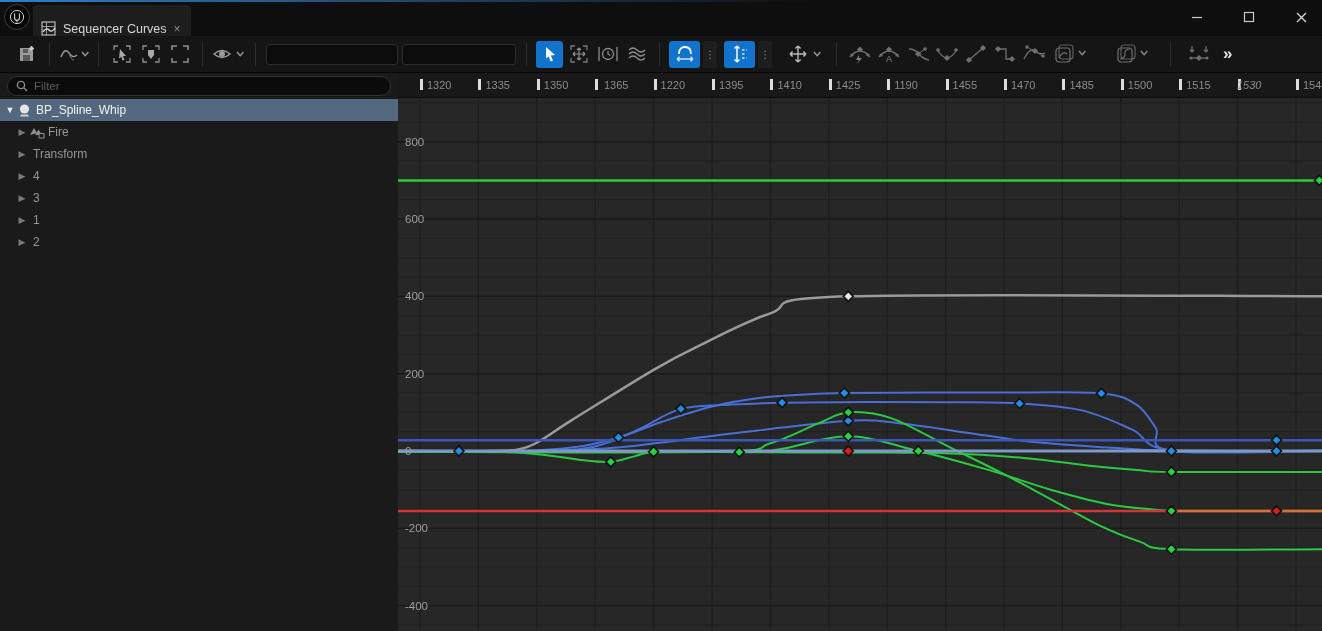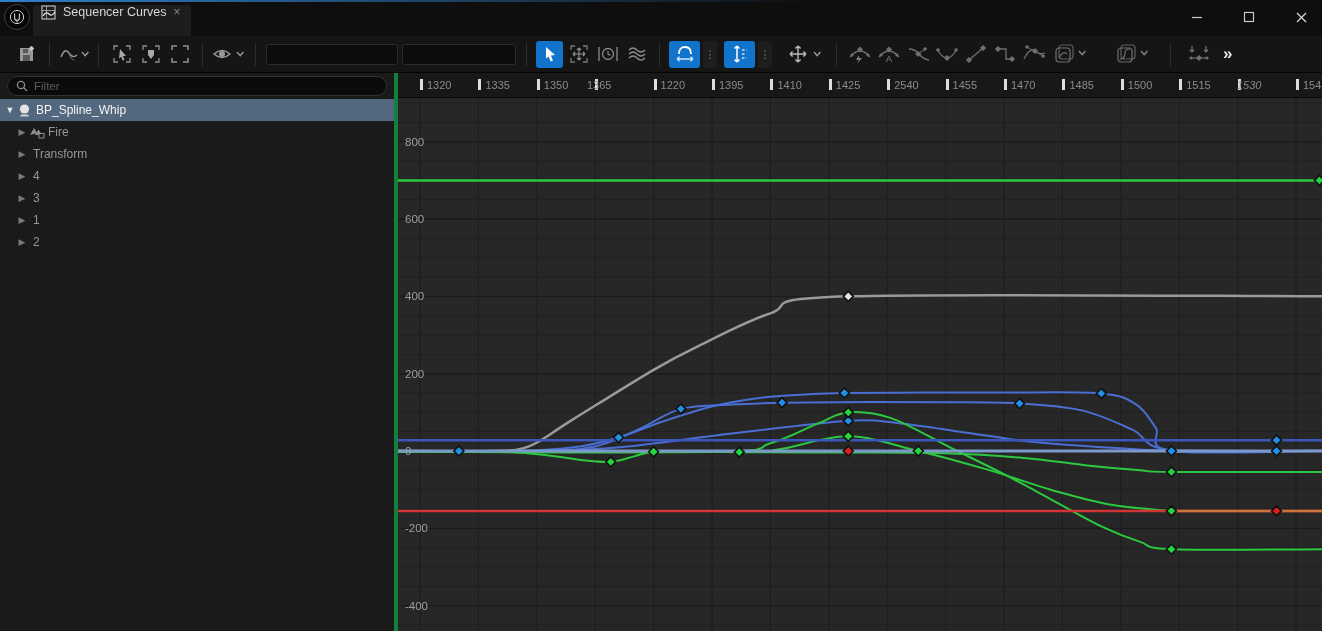--- a/index.html
+++ b/index.html
@@ -9,40 +9,40 @@
     background:#0d0d0d; font-family:"Liberation Sans", sans-serif;
     -webkit-font-smoothing:antialiased;
   }
   
   .titlebar { position:absolute; left:0; top:0; right:0; height:36px; background:#0e0e0e; }
   .titlebar::before { content:''; position:absolute; left:0; top:0; height:2px; width:62%;
     background:linear-gradient(90deg,#2f80c9,rgba(47,128,201,0)); }
   .uelogo { position:absolute; left:4px; top:4px; width:26px; height:26px; border-radius:50%;
     background:#060606; border:1px solid #3c3c3c; display:flex; align-items:center; justify-content:center; }
   .tab { position:absolute; left:33px; top:5px; height:31px; min-width:158px; background:#1d1d1d;
-    border-radius:4px 4px 0 0; display:flex; align-items:flex-start; padding:0 10px 0 8px; gap:7px; }
+    border-radius:4px 4px 0 0; display:flex; align-items:flex-end; padding:0 10px 0 8px; gap:7px; }
   .tab-label { color:#d6d6d6; font-size:12.5px; white-space:nowrap; }
   .tab-close { color:#8a8a8a; font-size:12px; cursor:default; }
   .wincontrols { position:absolute; right:8px; top:6px; display:flex; gap:26px; align-items:center; }
   .winbtn { width:26px; height:22px; display:flex; align-items:center; justify-content:center; color:#c9c9c9; }
   
   .toolbar { position:absolute; left:0; top:36px; right:0; height:37px; background:#151515;
     border-bottom:1px solid #050505; display:flex; align-items:center; padding-left:12px; }
   .tbtn { height:27px; min-width:27px; border-radius:3px; display:flex; align-items:center;
     justify-content:center; margin:0 1px; }
   .tbtn.active { background:#1273cc; }
   .tsep { width:1px; height:23px; background:#2d2d2d; margin:0 8px; }
   .tinput { height:21px; background:#0c0c0c; border:1px solid #2c2c2c; border-radius:3px; margin:0 2px;
     color:#bbb; font-size:11px; padding:0 6px; font-family:"Liberation Sans",sans-serif; }
   .dots { width:14px; height:27px; margin-left:2px; border-radius:3px; background:#1e1e1e;
     color:#8f8f8f; font-size:10px; display:flex; align-items:center; justify-content:center; }
   .overflow { color:#e6e6e6; font-size:17px; font-weight:bold; margin-left:10px; letter-spacing:-2px; }
   
   .sidebar { position:absolute; left:0; top:73px; width:399px; bottom:0; background:#1a1a1a;
-    border-right:5px solid #15803d;padding-left:22px; }
+    border-right:1px solid #15803d;padding-left:22px; }
   .filterbox { position:absolute; left:7px; top:3px; right:7px; height:20px; background:#0b0b0b;
     border:1px solid #313131; border-radius:10px; display:flex; align-items:center; padding:0 8px; gap:6px; }
   .filterbox input { flex:1; background:transparent; border:none; outline:none; color:#bdbdbd;
     font-size:11.5px; font-family:"Liberation Sans",sans-serif; }
   .filterbox input::placeholder { color:#5d5d5d; }
   #tree { position:absolute; left:0; top:26px; right:0; }
   .trow { height:22px; display:flex; align-items:center; font-size:12px; color:#969696; }
   .trow.sel { background:#53687e; color:#f2f2f2; }
   .caret { width:12px; text-align:center; font-size:9px; color:#7a7a7a; margin-left:4px; }
   .trow.sel .caret { color:#e8e8e8; }
@@ -342,31 +342,31 @@
 
   <div class="graph">
     <div class="ruler" id="ruler">
         <div class="rtick" style="left: 22px;"></div>
         <div class="rlabel" style="left: 29px;">1320</div>
         <div class="rtick" style="left: 80.3995px;"></div>
         <div class="rlabel" style="left: 87.3995px;">1335</div>
         <div class="rtick" style="left: 138.799px;"></div>
         <div class="rlabel" style="left: 145.799px;">1350</div>
         <div class="rtick" style="left: 197.198px;"></div>
-        <div class="rlabel" style="left: 189px;">1365</div>
+        <div class="rlabel" style="left: 206px;">1365</div>
         <div class="rtick" style="left: 255.598px;"></div>
         <div class="rlabel" style="left: 262.598px;">1220</div>
         <div class="rtick" style="left: 313.998px;"></div>
         <div class="rlabel" style="left: 320.998px; text-align: center;">1395</div>
         <div class="rtick" style="left: 372.397px;"></div>
         <div class="rlabel" style="left: 379.397px;">1410</div>
         <div class="rtick" style="left: 430.796px;"></div>
         <div class="rlabel" style="left: 437.796px;">1425</div>
         <div class="rtick" style="left: 489.196px;"></div>
-        <div class="rlabel" style="left: 496.196px;">2540</div>
+        <div class="rlabel" style="left: 496.196px;">1190</div>
         <div class="rtick" style="left: 547.596px;"></div>
         <div class="rlabel" style="left: 554.596px;">1455</div>
         <div class="rtick" style="left: 605.995px;"></div>
         <div class="rlabel" style="left: 612.995px;">1470</div>
         <div class="rtick" style="left: 664.394px;"></div>
         <div class="rlabel" style="left: 671.394px;">1485</div>
         <div class="rtick" style="left: 722.794px;"></div>
         <div class="rlabel" style="left: 729.794px;">1500</div>
         <div class="rtick" style="left: 781.193px;"></div>
         <div class="rlabel" style="left: 788.193px;">1515</div>

